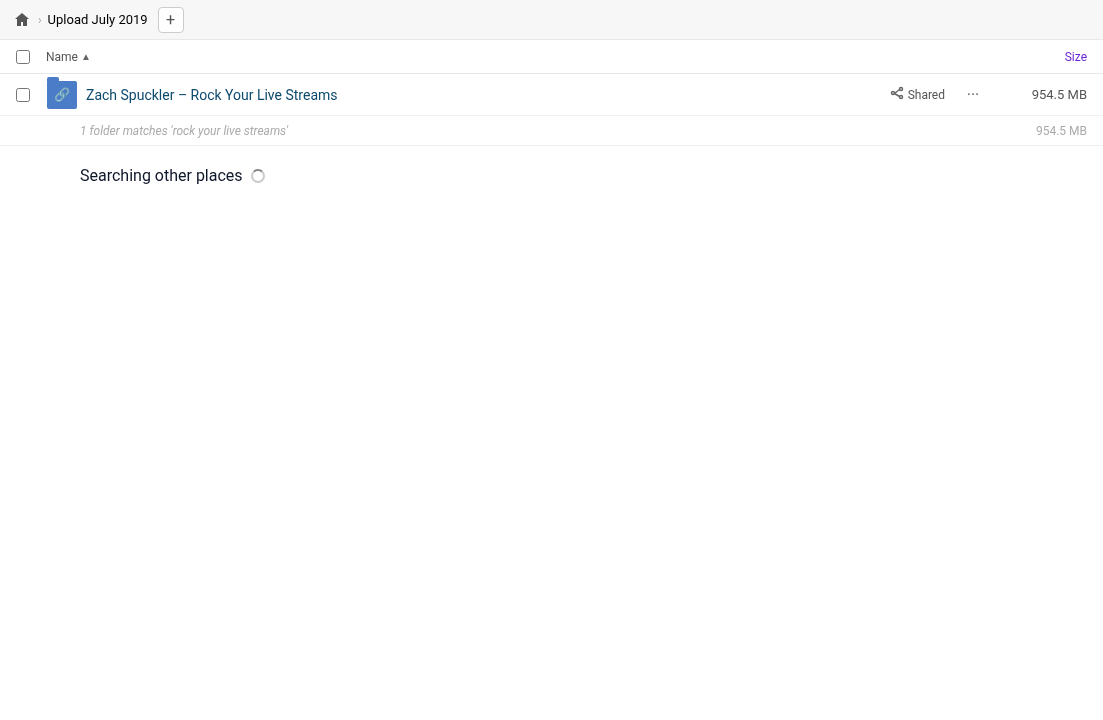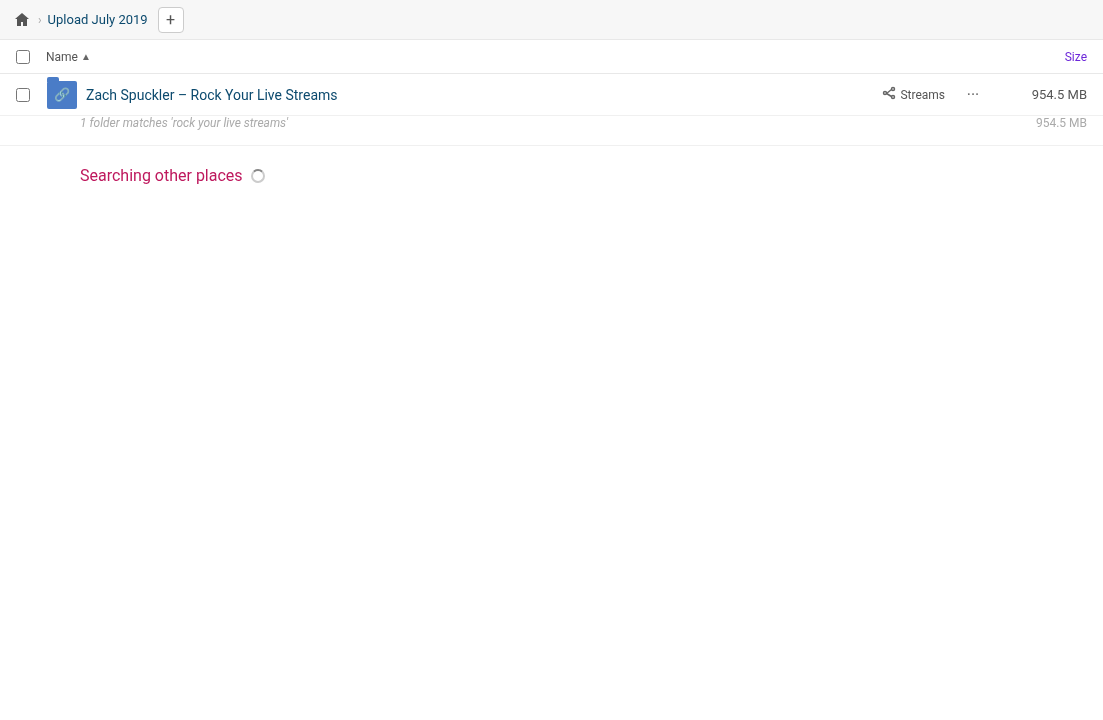--- a/index.html
+++ b/index.html
@@ -40,21 +40,21 @@
     }
 
     .breadcrumb-separator {
       color: #aaa;
       margin: 0 2px;
       font-size: 12px;
     }
 
     .breadcrumb-title {
       font-size: 13px;
-      color: #0c4a6e;
+      color: #000000;
       font-weight: 400;
       margin: 4px 4px;
     }
 
     .breadcrumb-add {
       display: flex;
       align-items: center;
       justify-content: center;
       width: 26px;
       height: 26px;
@@ -203,21 +203,21 @@
     .file-size {
       width: 100px;
       text-align: right;
       font-size: 13px;
       color: #555;
     }
 
     
     .search-info-row {
       display: flex;
-      align-items: flex-start;
+      align-items: center;
       height: 30px;
       padding: 0 16px 0 80px;
       border-bottom: 1px solid #f0f0f0;
       background: #fff;
     }
 
     .search-info-text {
       flex: 1;
       font-size: 12px;
       color: #aaa;
@@ -231,21 +231,21 @@
       color: #aaa;
     }
 
     
     .searching-section {
       padding: 20px 16px 20px 80px;
     }
 
     .searching-label {
       font-size: 16px;
-      color: #be185d;
+      color: #0f172a;
       display: flex;
       align-items: center;
       gap: 8px;
     }
 
     .spinner {
       display: inline-block;
       width: 14px;
       height: 14px;
       border: 2px solid #ccc;
@@ -307,21 +307,21 @@
     <div class="shared-badge">
       <span class="shared-icon">
         <svg width="14" height="14" viewBox="0 0 14 14" fill="none" stroke="#666" stroke-width="1.5">
           <circle cx="11" cy="3" r="1.5"></circle>
           <circle cx="3" cy="7" r="1.5"></circle>
           <circle cx="11" cy="11" r="1.5"></circle>
           <line x1="4.5" y1="7.5" x2="9.5" y2="3.5"></line>
           <line x1="4.5" y1="7.5" x2="9.5" y2="10.5"></line>
         </svg>
       </span>
-      <span>Streams</span>
+      <span>Shared</span>
     </div>
     <div class="more-btn">
       <span>···</span>
     </div>
   </div>
   <div class="file-size">954.5 MB</div>
 </div>
 
 <div class="search-info-row">
   <span class="search-info-text">1 folder matches 'rock your live streams'</span>

